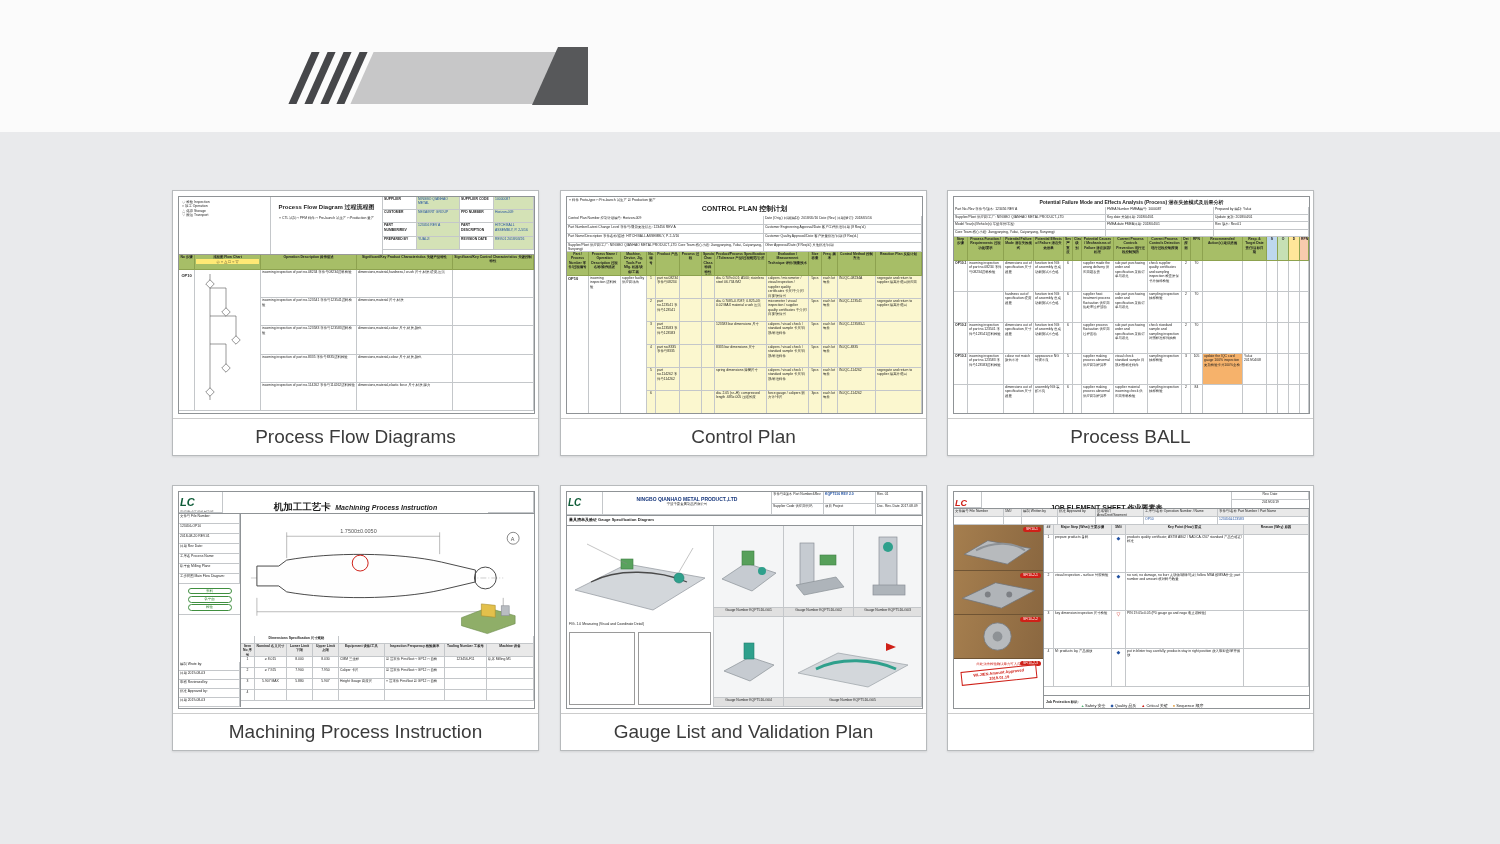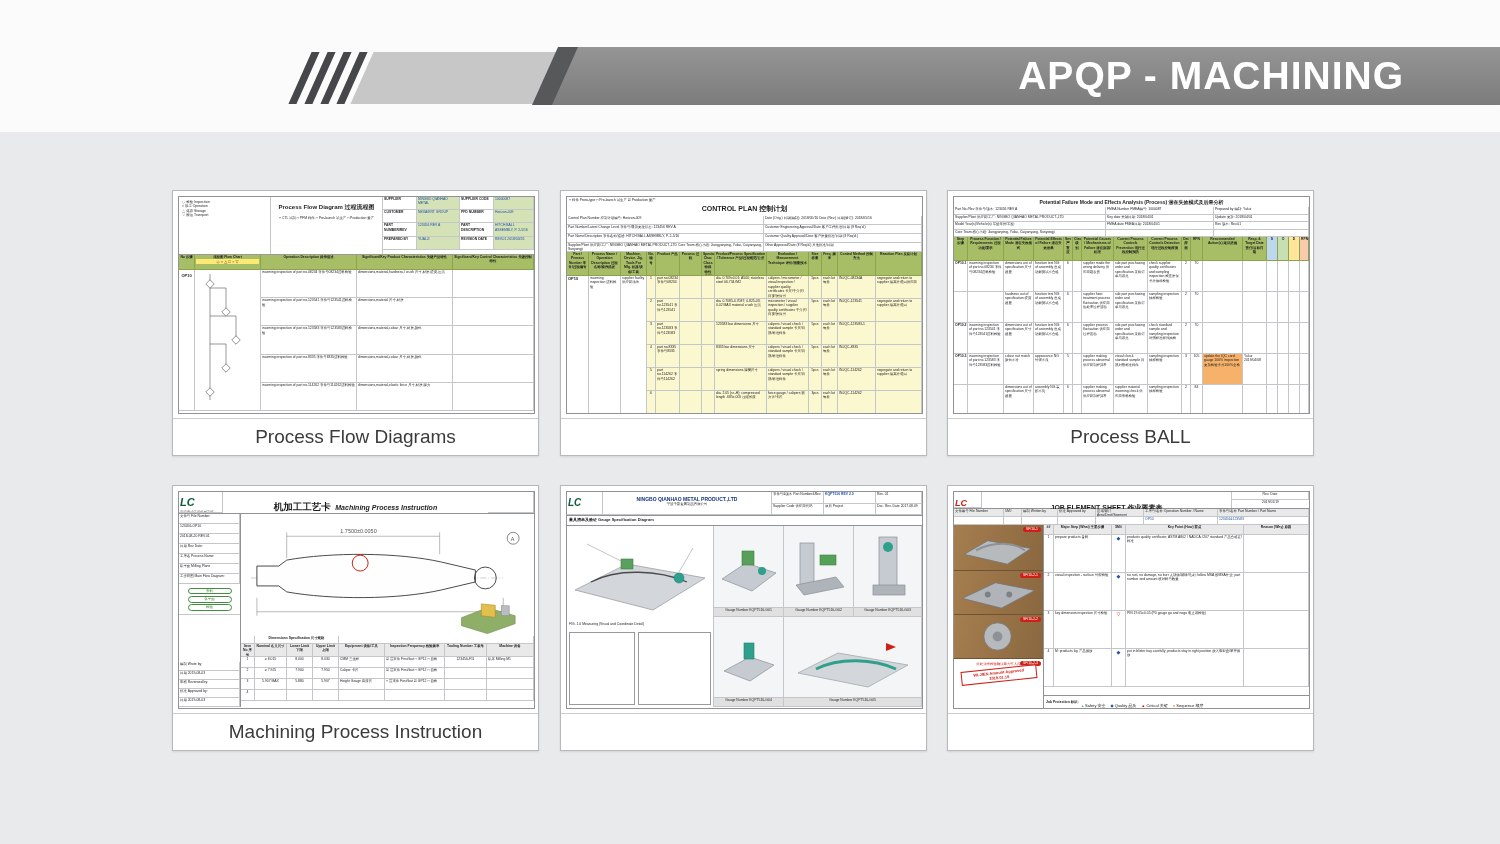--- a/index.html
+++ b/index.html
@@ -54,23 +54,20 @@
 
 <div class="slide">
   <div class="top-strip"></div>
 
   <div class="stripe" style="left:300px"></div>
   <div class="stripe" style="left:316px"></div>
   <div class="stripe" style="left:332px"></div>
   <div class="stripe" style="left:348px"></div>
   <div class="lightband"></div>
   <div class="darkwedge"></div>
-  <div class="banner">
-    <div class="banner-title">APQP - MACHINING</div>
-  </div>
 
   <div class="card" style="left:172px;top:190px">
     <div class="thumb">
       <div class="doc">
         <div class="r" style="height:58px;border-bottom:1px solid #9a9a9a">
           <div class="col" style="width:92px;border-right:1px solid #c4c7ca;padding:3px">
 
           <div class="f3">◇ 检验 Inspection</div>
               <div class="f3">○ 加工 Operation</div>
               <div class="f3">△ 储存 Storage</div>
@@ -295,20 +292,21 @@
                 <div class="c f3 ylw" style="width:42px">force gauge / calipers 测力计/卡尺</div>
                 <div class="c f3 ylw ctr" style="width:13px">3pcs</div>
                 <div class="c f3 ylw" style="width:16px">each lot 每批</div>
                 <div class="c f3 ylw" style="width:38px">IN-IQC-114262</div>
                 <div class="c f3 ylw" style="flex:1"></div>
               </div>
             </div>
         </div>
       </div>
     </div>
+    <div class="caption">Control Plan</div>
   </div>
 
   <div class="card" style="left:947px;top:190px">
     <div class="thumb">
       <div class="doc">
         <div class="f5 b ctr" style="height:10px;padding-top:2px">Potential Failure Mode and Effects Analysis (Process) 潜在失效模式及后果分析</div>
         <div>
 
             <div class="r" style="height:7.5px">
               <div class="c f3" style="width:152px">Part No./Rev 零件号/版本: 123456 REV A</div>
@@ -686,20 +684,21 @@
                       <polygon points="98,24 108,28 98,32" fill="#cf2018"></polygon>
                     </svg>
                 </div>
                 <div class="tcap f3 ctr">Gauge Number KQPT516-G05</div>
               </div>
             </div>
           </div>
         </div>
       </div>
     </div>
+    <div class="caption">Gauge List and Validation Plan</div>
   </div>
 
   <div class="card" style="left:947px;top:485px">
     <div class="thumb">
       <div class="doc">
         <div class="r" style="height:17px;border-bottom:1px solid #8f9396">
           <div class="c" style="width:28px">
             <span class="b i" style="color:#cf2018;font-size:9px">LC</span>
           </div>
           <div class="ctr" style="flex:1;padding-top:4px">

